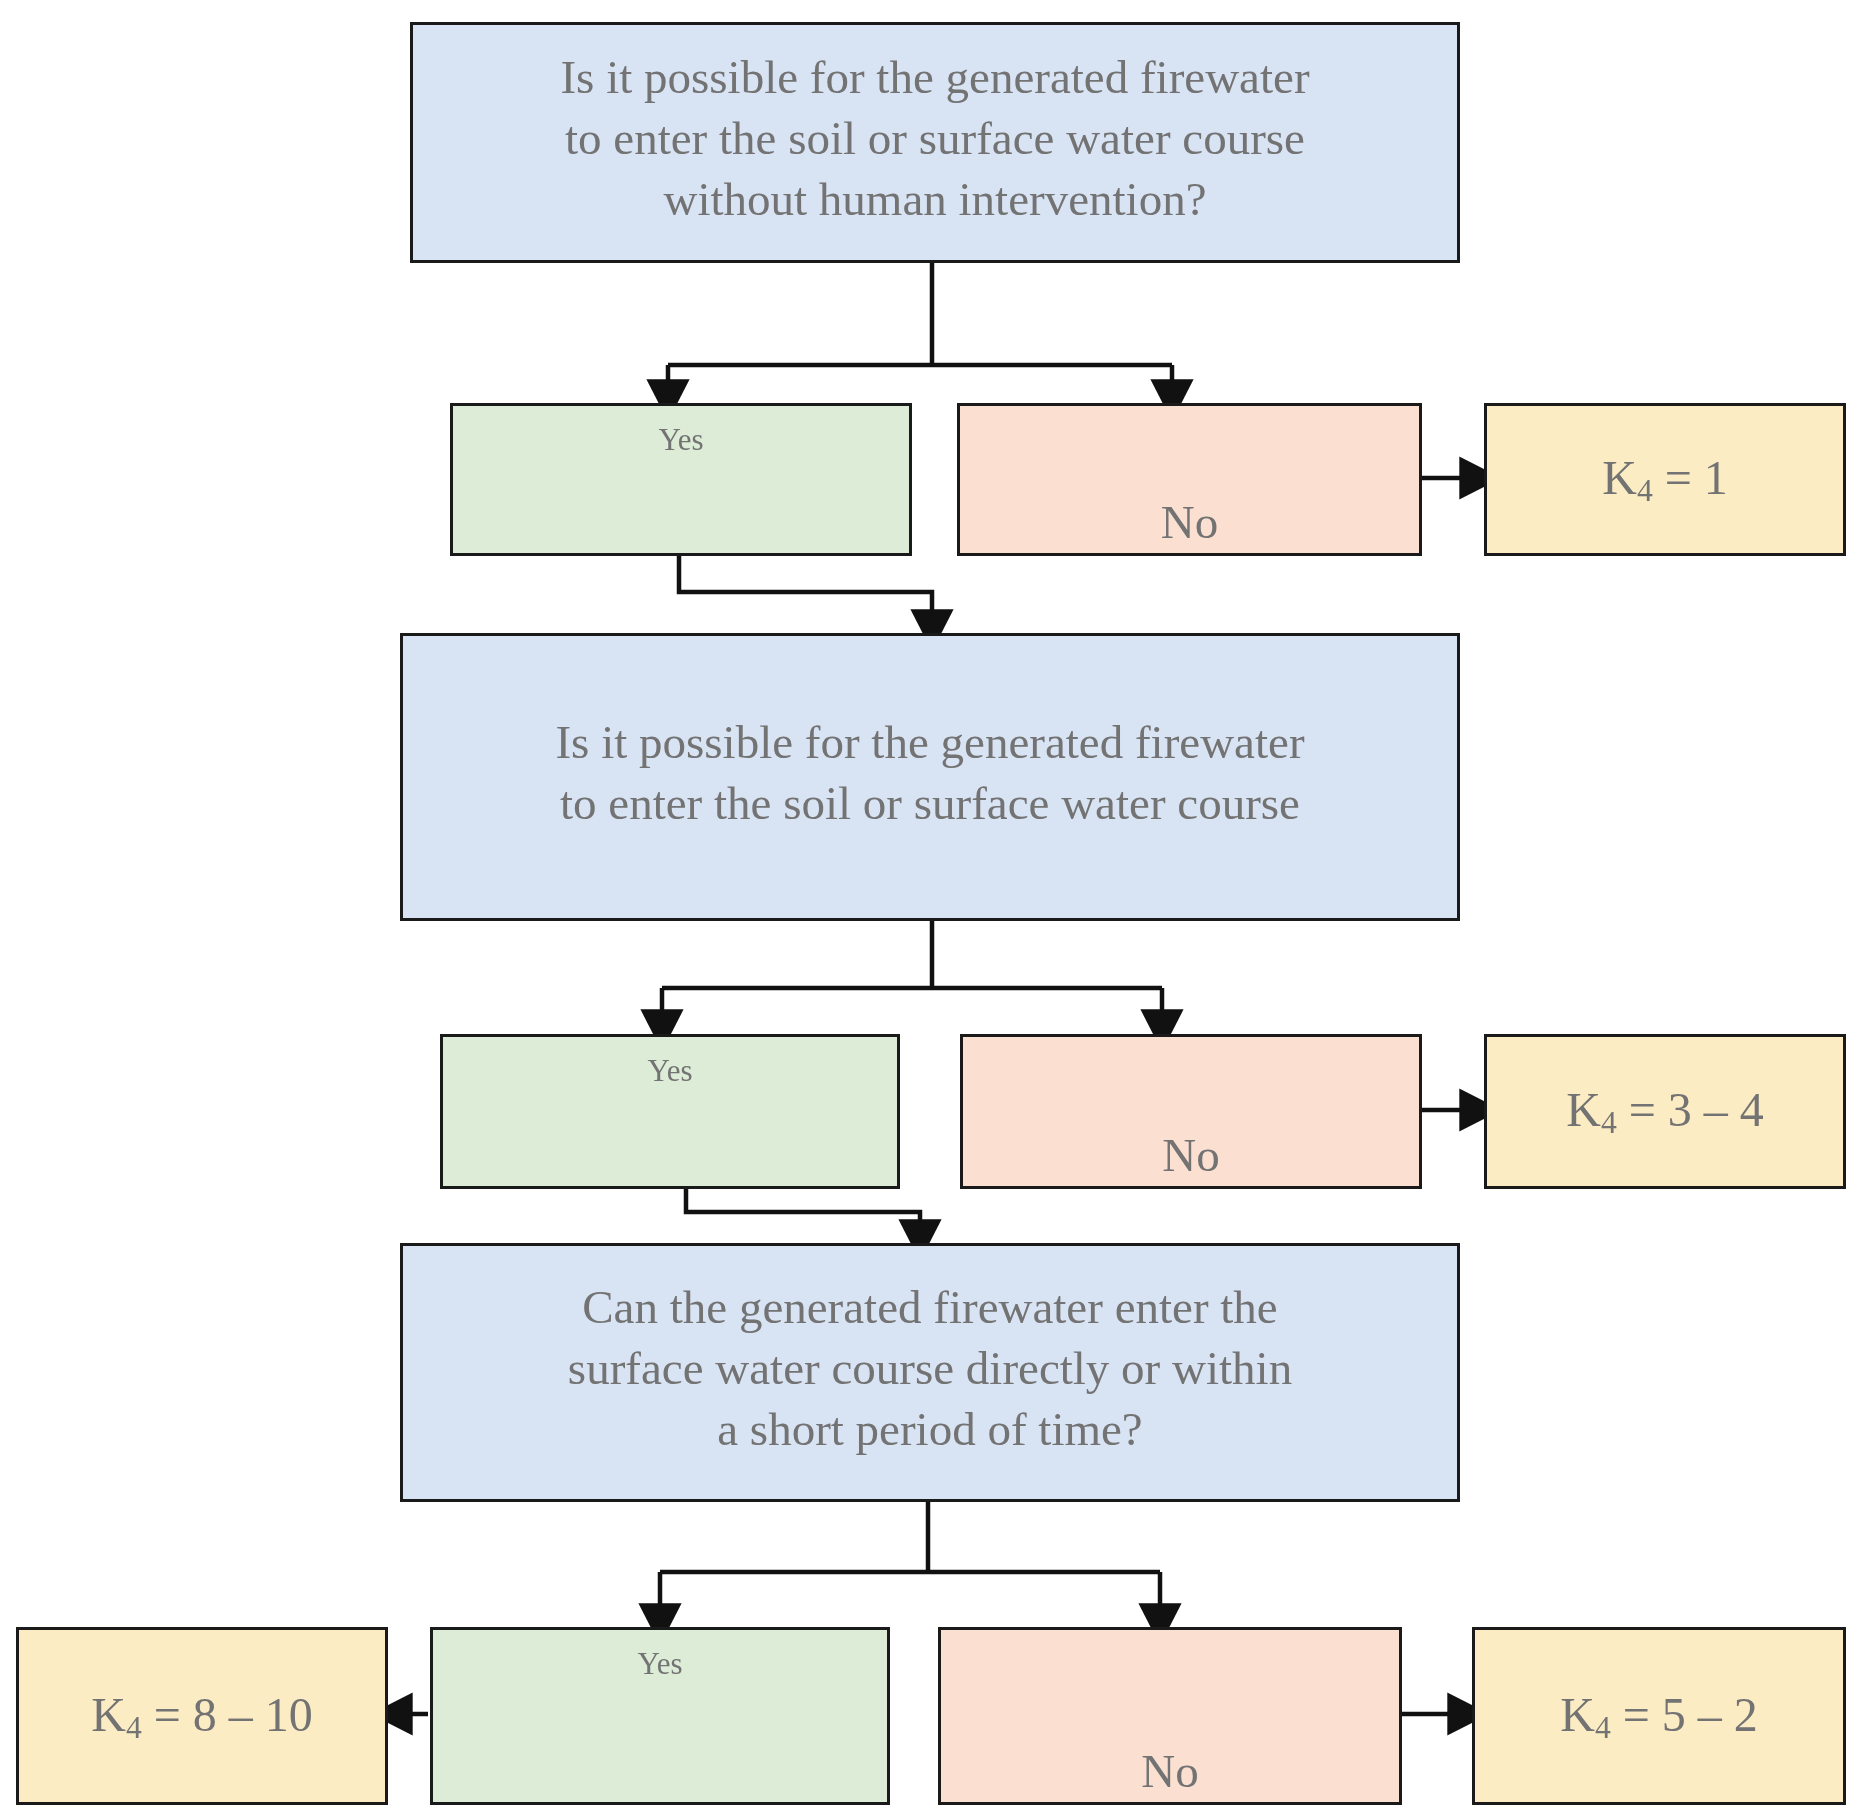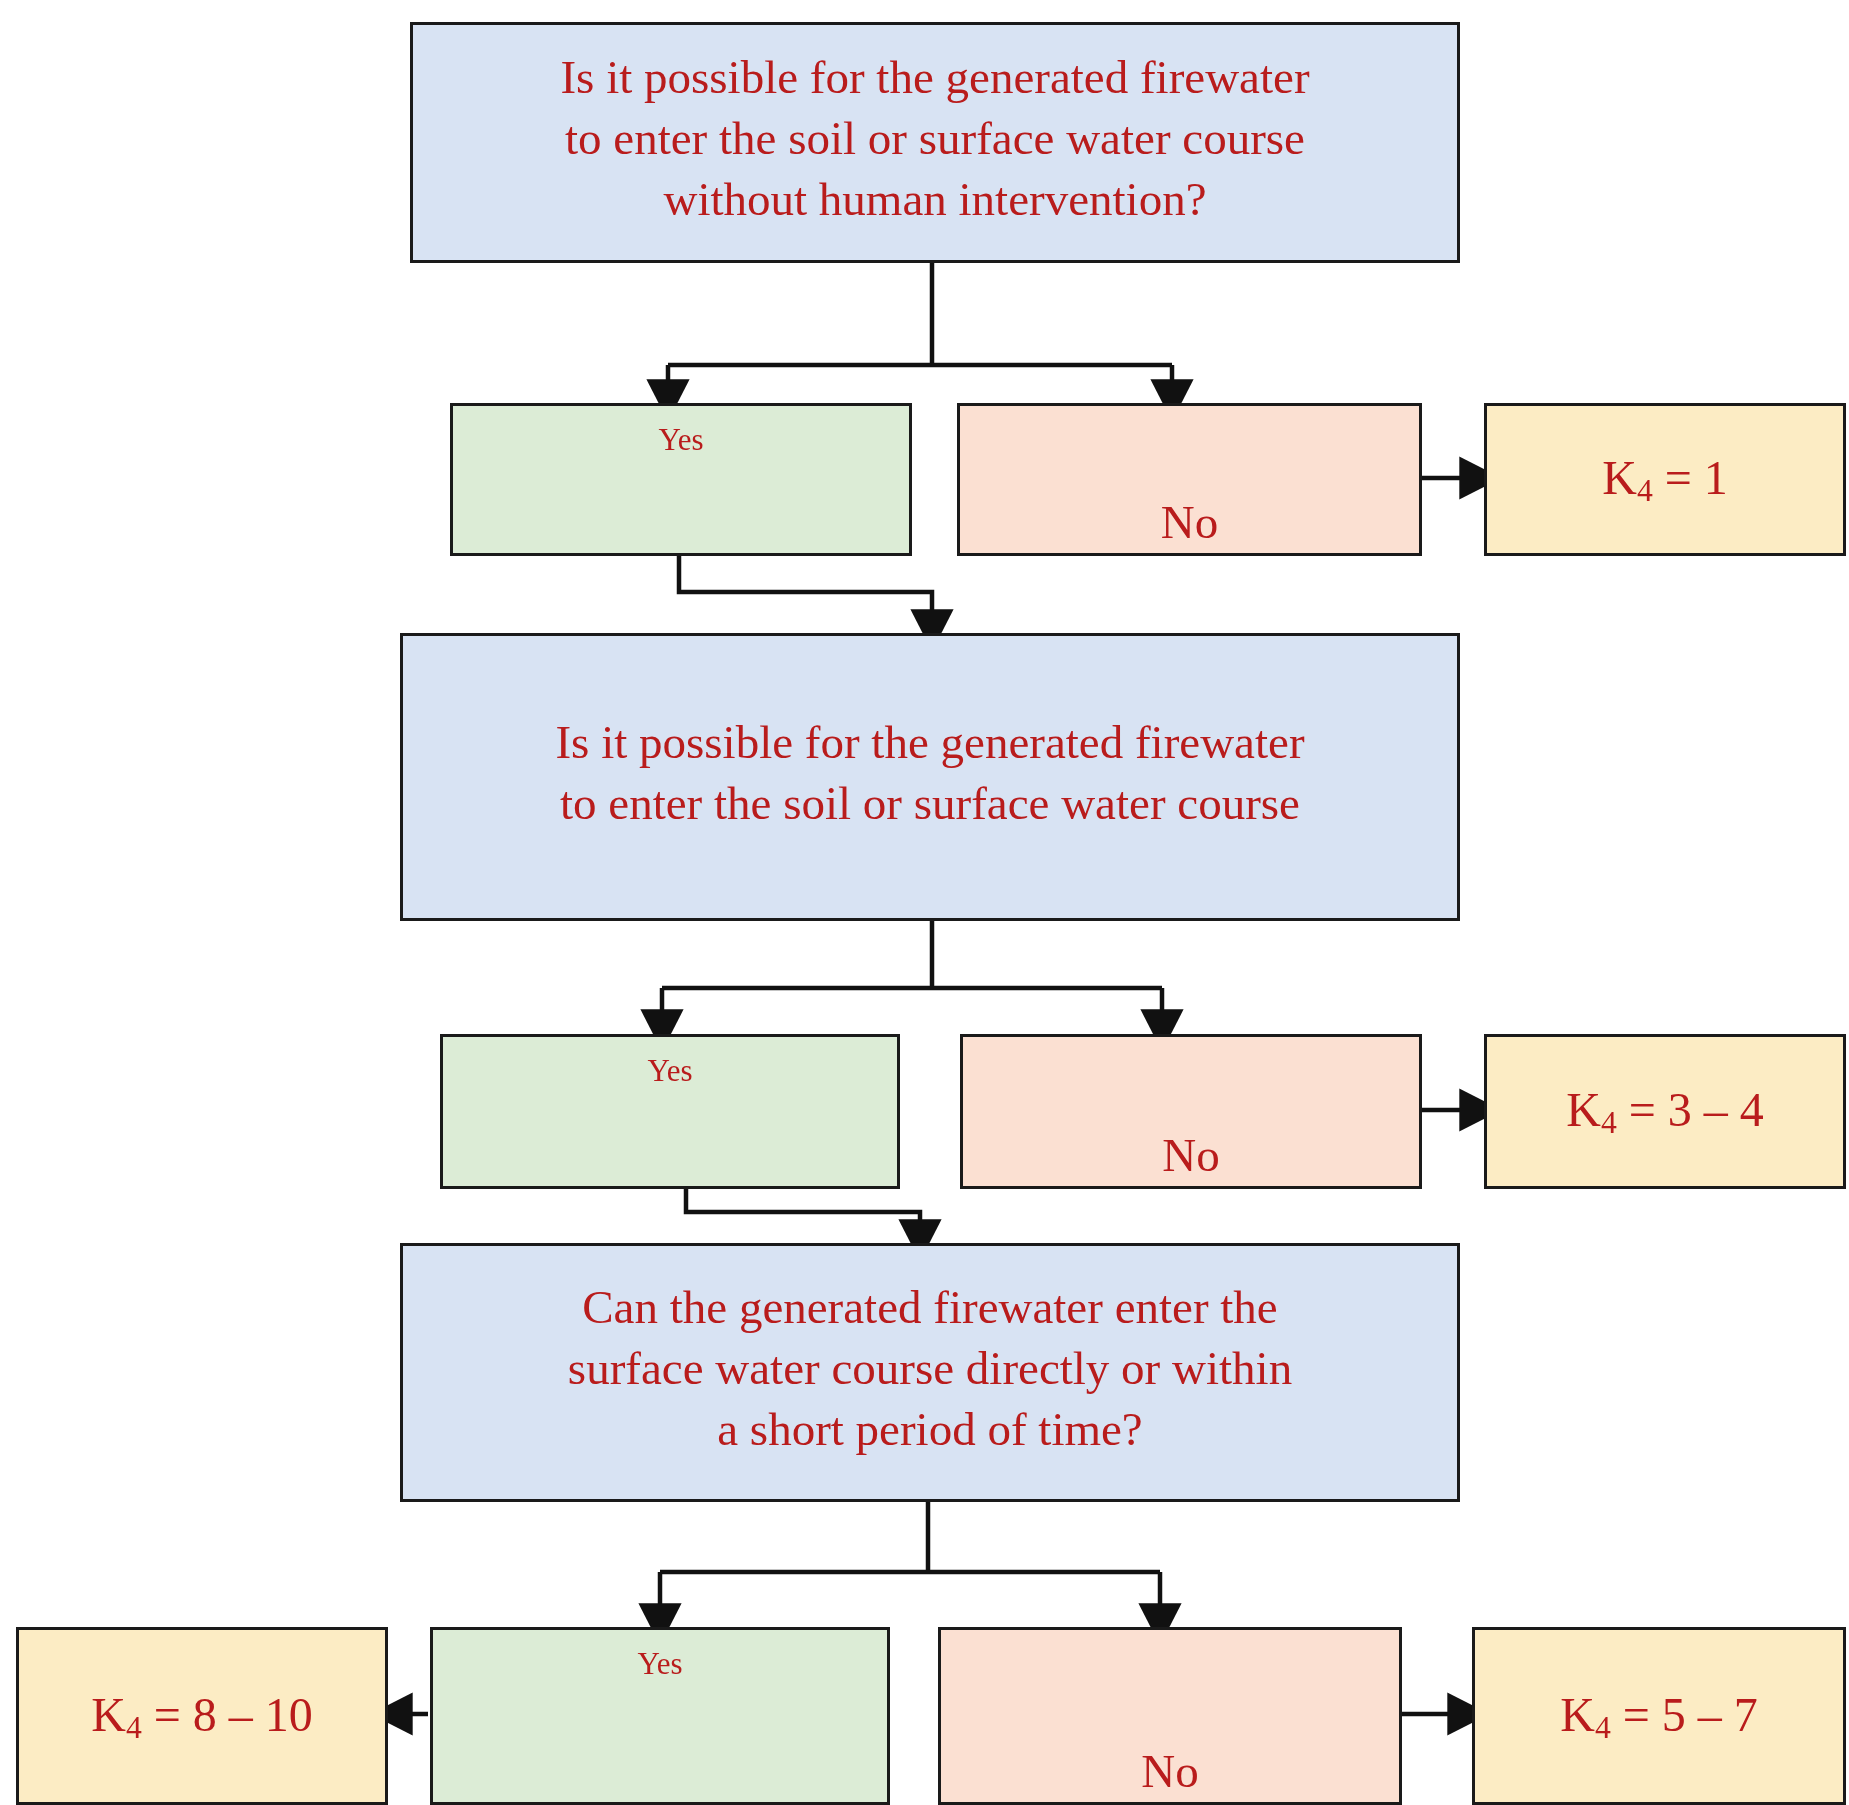--- a/index.html
+++ b/index.html
@@ -16,21 +16,21 @@
     overflow: hidden;
   }
   .node {
     position: absolute;
     box-sizing: border-box;
     border: 3px solid #1a1a1a;
     display: flex;
     align-items: center;
     justify-content: center;
     text-align: center;
-    color: #b91c1c;
+    color: #737373;
     line-height: 1.30;
   }
   .question {
     background: #d8e3f3;
     font-size: 47px;
     padding: 6px 30px 14px 30px;
   }
   .yes {
     background: #dcecd6;
     font-size: 31px;
@@ -178,17 +178,17 @@
   <div class="node yes" style="left:430px; top:1627px; width:460px; height:178px;">
     <span>Yes</span>
   </div>
 
   <div class="node no" style="left:938px; top:1627px; width:464px; height:178px;">
     <span>No</span>
   </div>
 
   <div class="node result" style="left:1472px; top:1627px; width:374px; height:178px;">
     <span>
-      <span>K</span><span class="sub">4</span>&nbsp;<span>= 5 – 7</span>
+      <span>K</span><span class="sub">4</span>&nbsp;<span>= 5 – 2</span>
     </span>
   </div>
 
 </div>
 
 </body></html>

